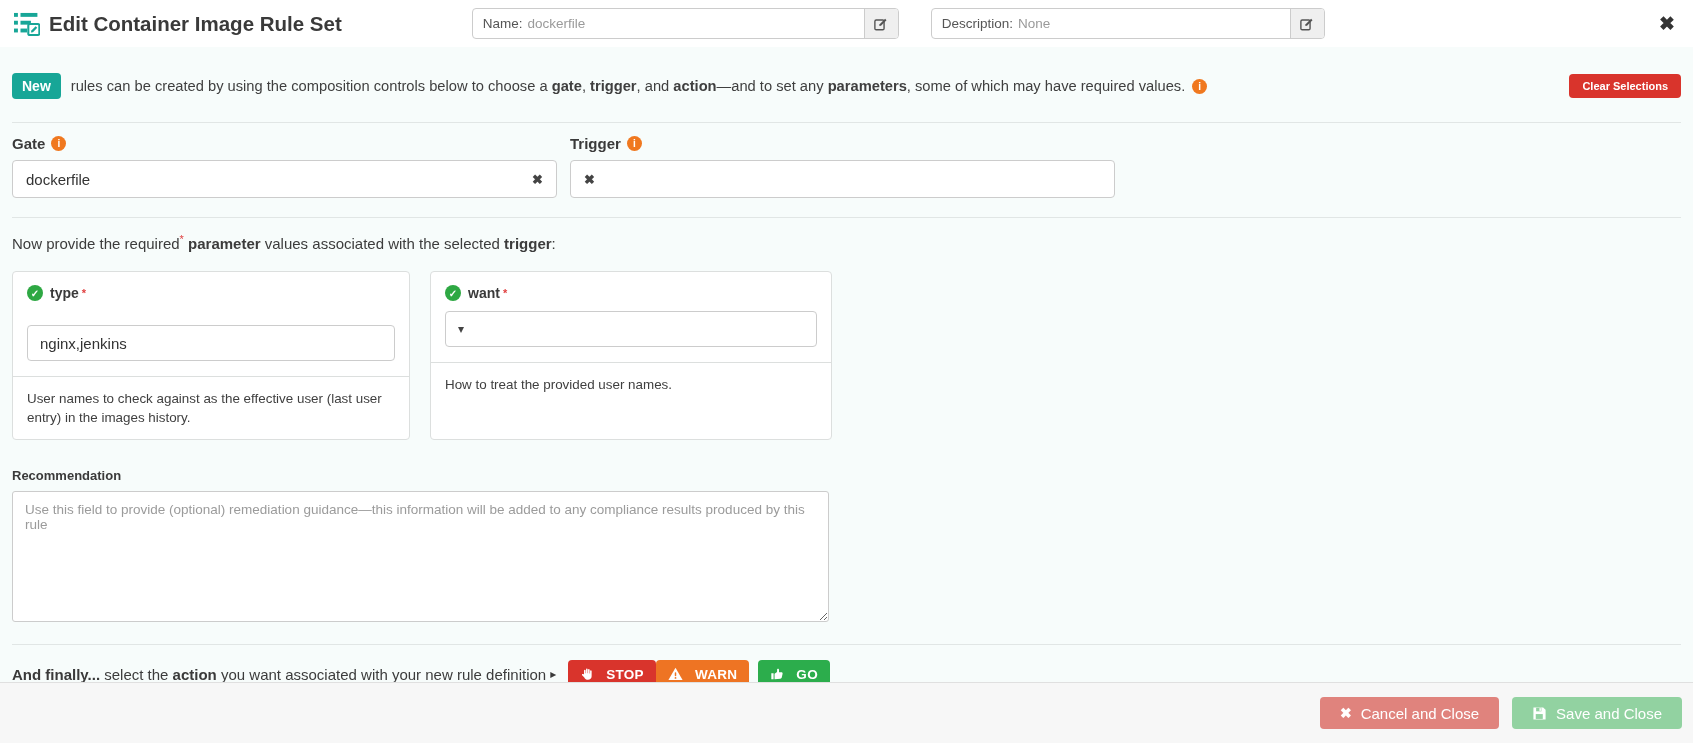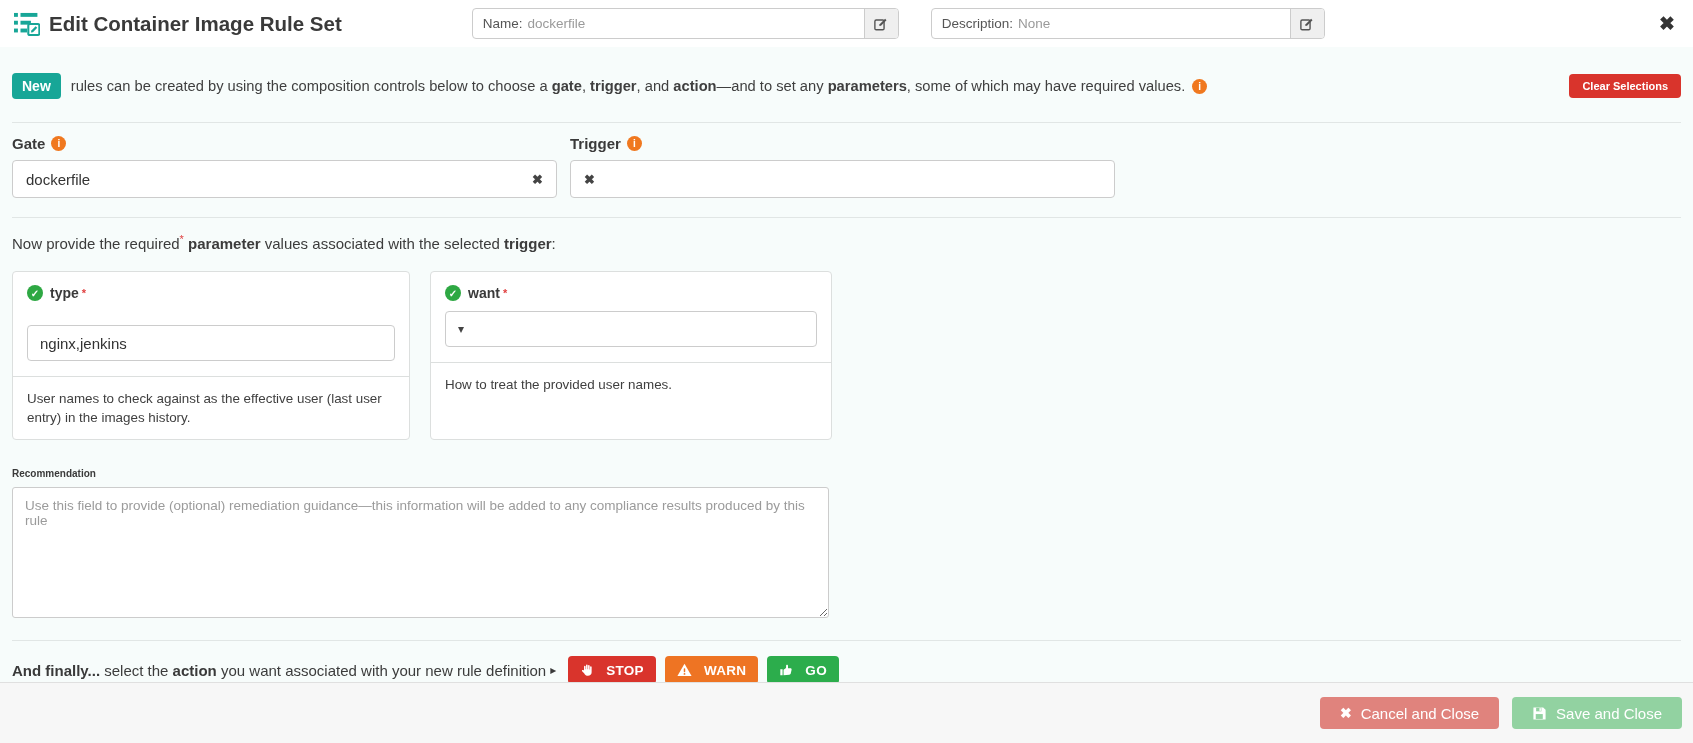--- a/index.html
+++ b/index.html
@@ -48,32 +48,32 @@
   .pcard-type { width: 402px; }
   .pcard-top { padding: 13px 14px 15px 14px; }
   .pcard-label { display: flex; align-items: center; gap: 7px; font-size: 14px; font-weight: bold; color: #3a3a3a; }
   .check-ic { width: 16px; height: 16px; border-radius: 50%; background: #2ea843; color: #fff; font-size: 10px; font-weight: bold; display: inline-flex; align-items: center; justify-content: center; }
   .pcard-input { margin-top: 24px; width: 100%; height: 36px; border: 1px solid #ccc; border-radius: 4px; padding: 12px 12px; font-family: inherit; font-size: 15px; color: #333; background: #fff; }
   .pcard-select { margin-top: 10px; height: 36px; border: 1px solid #ccc; border-radius: 4px; padding: 0 12px; font-size: 15px; color: #333; background: #fff; display: flex; align-items: center; cursor: pointer; }
   .sel-val { flex: 1; }
   .sel-caret { color: #444; font-size: 12px; }
   .pcard-desc { border-top: 1px solid #dcdfde; padding: 12px 14px; font-size: 13.4px; line-height: 1.42; color: #3f3f3f; flex: 1; }
 
-  .rec-label { margin-top: 28px; font-size: 10px; font-weight: bold; color: #3a3a3a; }
+  .rec-label { margin-top: 28px; font-size: 13px; font-weight: bold; color: #3a3a3a; }
   .rec-ta { display: block; margin-top: 8px; width: 817px; height: 131px; background: #fff; border: 1px solid #ccc; border-radius: 3px; padding: 10px 12px; font-family: inherit; font-size: 13.5px; color: #333; resize: both; }
   .rec-ta::placeholder { color: #9b9b9b; opacity: 1; }
   .div3 { margin-top: 22px; }
 
   .action-row { display: flex; align-items: center; margin-top: 15px; font-size: 15px; color: #3c3c3c; }
   .action-row b { color: #3a3a3a; }
   .action-pointer { margin: 0 0 0 4px; font-size: 12px; color: #3a3a3a; }
   .abtn { display: inline-flex; align-items: center; gap: 12px; border: none; border-radius: 4px; color: #fff; font-family: inherit; font-size: 13.5px; font-weight: bold; letter-spacing: .3px; padding: 6px 12px; margin-left: 12px; cursor: pointer; height: 28px; }
   .abtn svg { flex: none; }
   .btn-stop { background: #d9342c; }
-  .btn-warn { background: #ee7423; margin-left: 9px; }
+  .btn-warn { background: #ee7423; margin-left: 0; }
   .btn-go   { background: #2cad4c; margin-left: 9px; }
 
   
   .ftr { flex: none; height: 61px; background: #f7f7f7; border-top: 1px solid #e0e0e0; display: flex; align-items: center; justify-content: flex-end; gap: 13px; padding-right: 11px; }
   .fbtn { display: inline-flex; align-items: center; gap: 9px; border: none; border-radius: 4px; color: #fff; font-family: inherit; font-size: 15px; padding: 0 20px; height: 32px; cursor: pointer; }
   .fbtn-cancel { background: #e0837d; }
   .fbtn-save { background: #92d2a1; }
   .fbtn .x-ic { font-weight: bold; font-size: 14px; }
 </style>
 </head>

